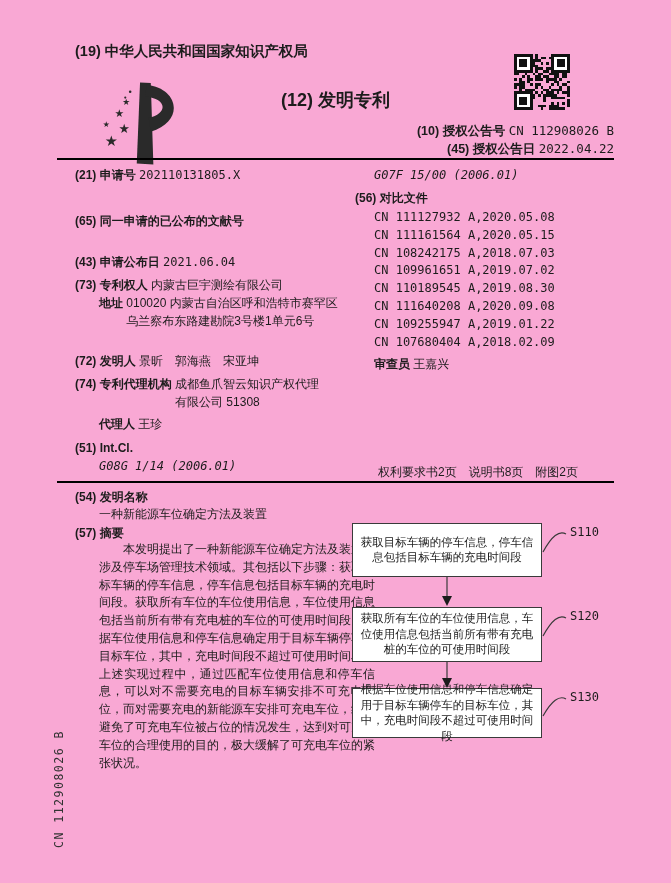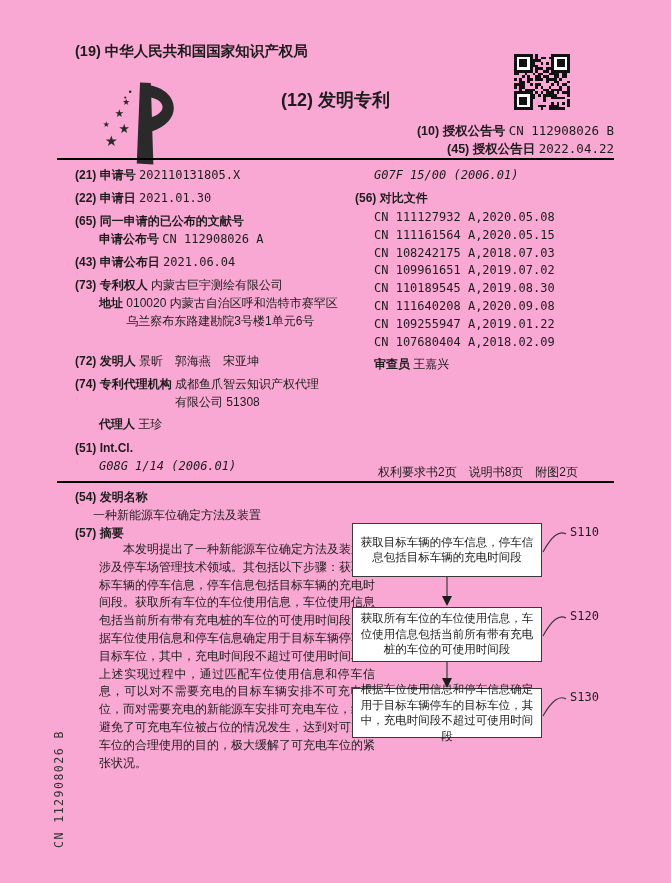--- a/index.html
+++ b/index.html
@@ -208,31 +208,23 @@
     </div>
   </div>
 
   <div class="rule" style="left:57px;top:158px;width:557px;height:2px;"></div>
 
   <div class="abs field" style="left:75px;top:166px;">
     <span class="lbl">(21) 申请号</span>
     <span class="code">202110131805.X</span>
   </div>
 
-  <div class="abs field" style="left:75px;top:189px;">
-    <span class="lbl">(22) 申请日</span>
-    <span class="code">2021.01.30</span>
-  </div>
 
   <div class="abs field" style="left:75px;top:212px;">
     <div class="lbl">(65) 同一申请的已公布的文献号</div>
-    <div style="padding-left:24px;">
-      <span class="lbl">申请公布号</span>
-      <span class="code">CN 112908026 A</span>
-    </div>
   </div>
 
   <div class="abs field" style="left:75px;top:253px;">
     <span class="lbl">(43) 申请公布日</span>
     <span class="code">2021.06.04</span>
   </div>
 
   <div class="abs field" style="left:75px;top:276px;width:278px;">
     <div>
       <span class="lbl">(73) 专利权人</span>
@@ -283,21 +275,21 @@
   <div class="abs field" style="left:374px;top:355px;">
     <span class="lbl">审查员</span>
     <span>王嘉兴</span>
   </div>
 
   <div class="abs field" style="left:378px;top:463px;">权利要求书2页　说明书8页　附图2页</div>
 
   <div class="rule" style="left:57px;top:481px;width:557px;height:2px;"></div>
 
   <div class="abs field lbl" style="left:75px;top:488px;">(54) 发明名称</div>
-  <div class="abs field" style="left:93px;top:506px;">一种新能源车位确定方法及装置</div>
+  <div class="abs field" style="left:99px;top:506px;font-family:Liberation Mono, monospace;">一种新能源车位确定方法及装置</div>
   <div class="abs field lbl" style="left:75px;top:524px;">(57) 摘要</div>
   <div class="abstract">本发明提出了一种新能源车位确定方法及装置，涉及停车场管理技术领域。其包括以下步骤：获取目标车辆的停车信息，停车信息包括目标车辆的充电时间段。获取所有车位的车位使用信息，车位使用信息包括当前所有带有充电桩的车位的可使用时间段。根据车位使用信息和停车信息确定用于目标车辆停车的目标车位，其中，充电时间段不超过可使用时间段。上述实现过程中，通过匹配车位使用信息和停车信息，可以对不需要充电的目标车辆安排不可充电车位，而对需要充电的新能源车安排可充电车位，继而避免了可充电车位被占位的情况发生，达到对可充电车位的合理使用的目的，极大缓解了可充电车位的紧张状况。</div>
 
   <div class="abs" style="left:0;top:0;width:671px;height:859px;pointer-events:none;">
     <svg width="671" height="883" viewBox="0 0 671 883" style="position:absolute;left:0;top:0;">
       <line x1="447" y1="577" x2="447" y2="597" stroke="#3a3a3a" stroke-width="1.2"></line>
       <polygon points="447,606 442,596 452,596" fill="#1c1c1c"></polygon>
       <line x1="447" y1="662" x2="447" y2="679" stroke="#3a3a3a" stroke-width="1.2"></line>
       <polygon points="447,688 442,678 452,678" fill="#1c1c1c"></polygon>
       <path d="M543 552 Q556 528 566 534" stroke="#3a3a3a" stroke-width="1.2" fill="none"></path>

